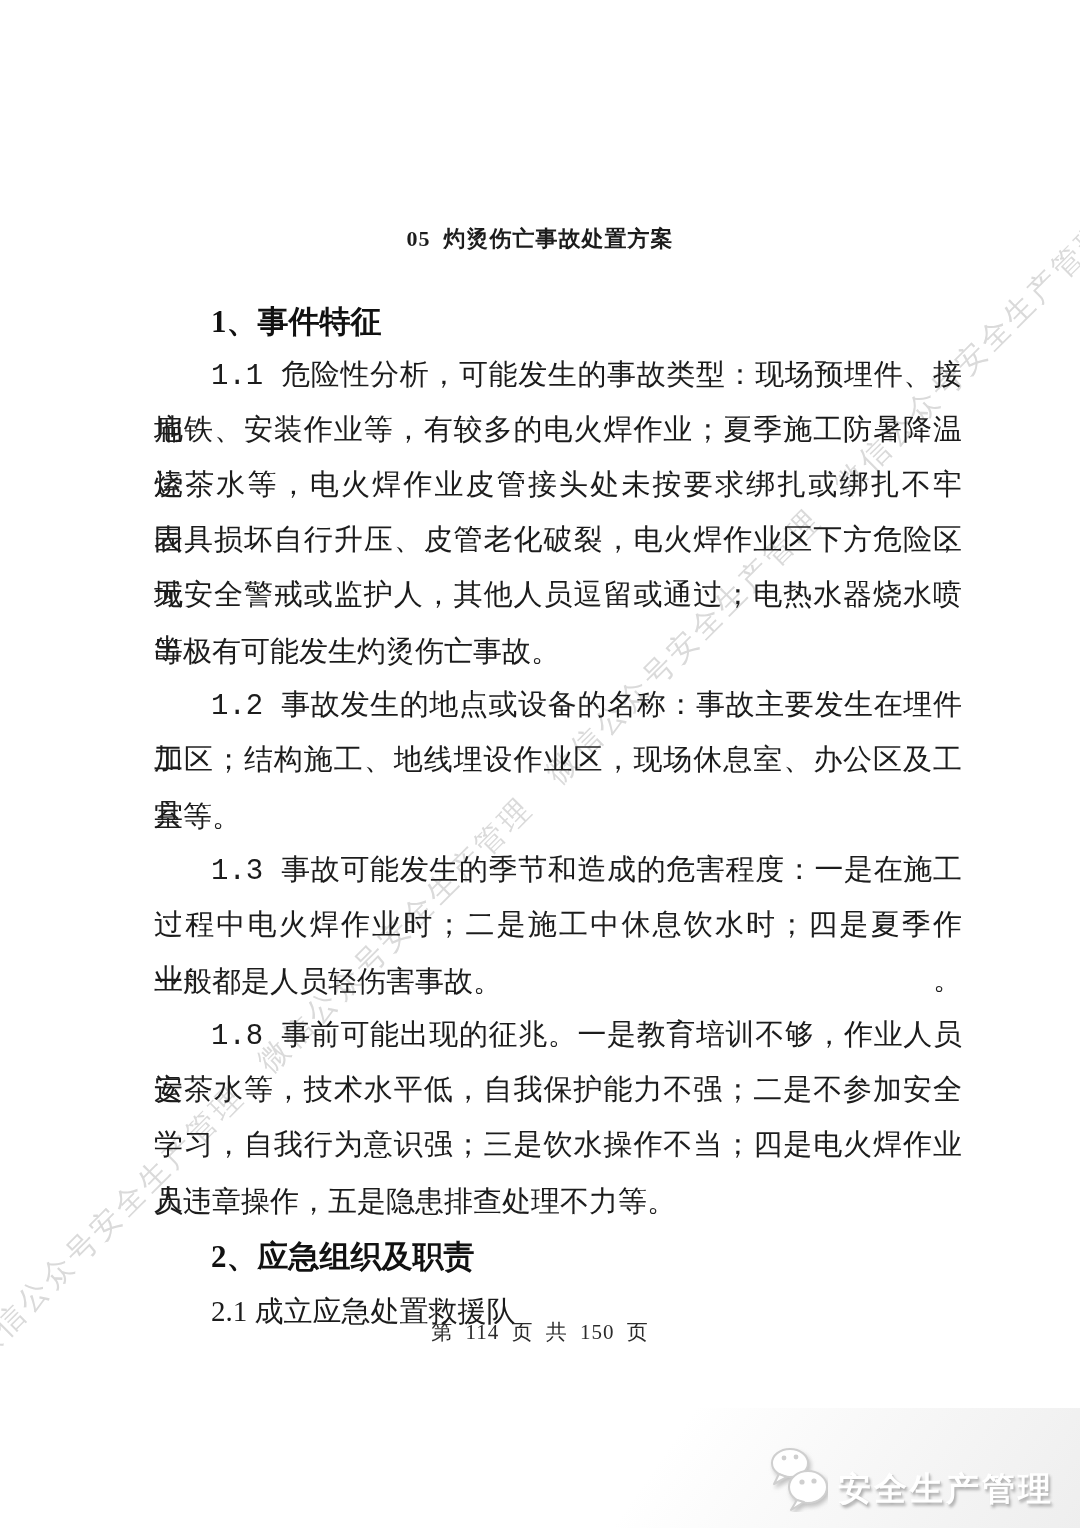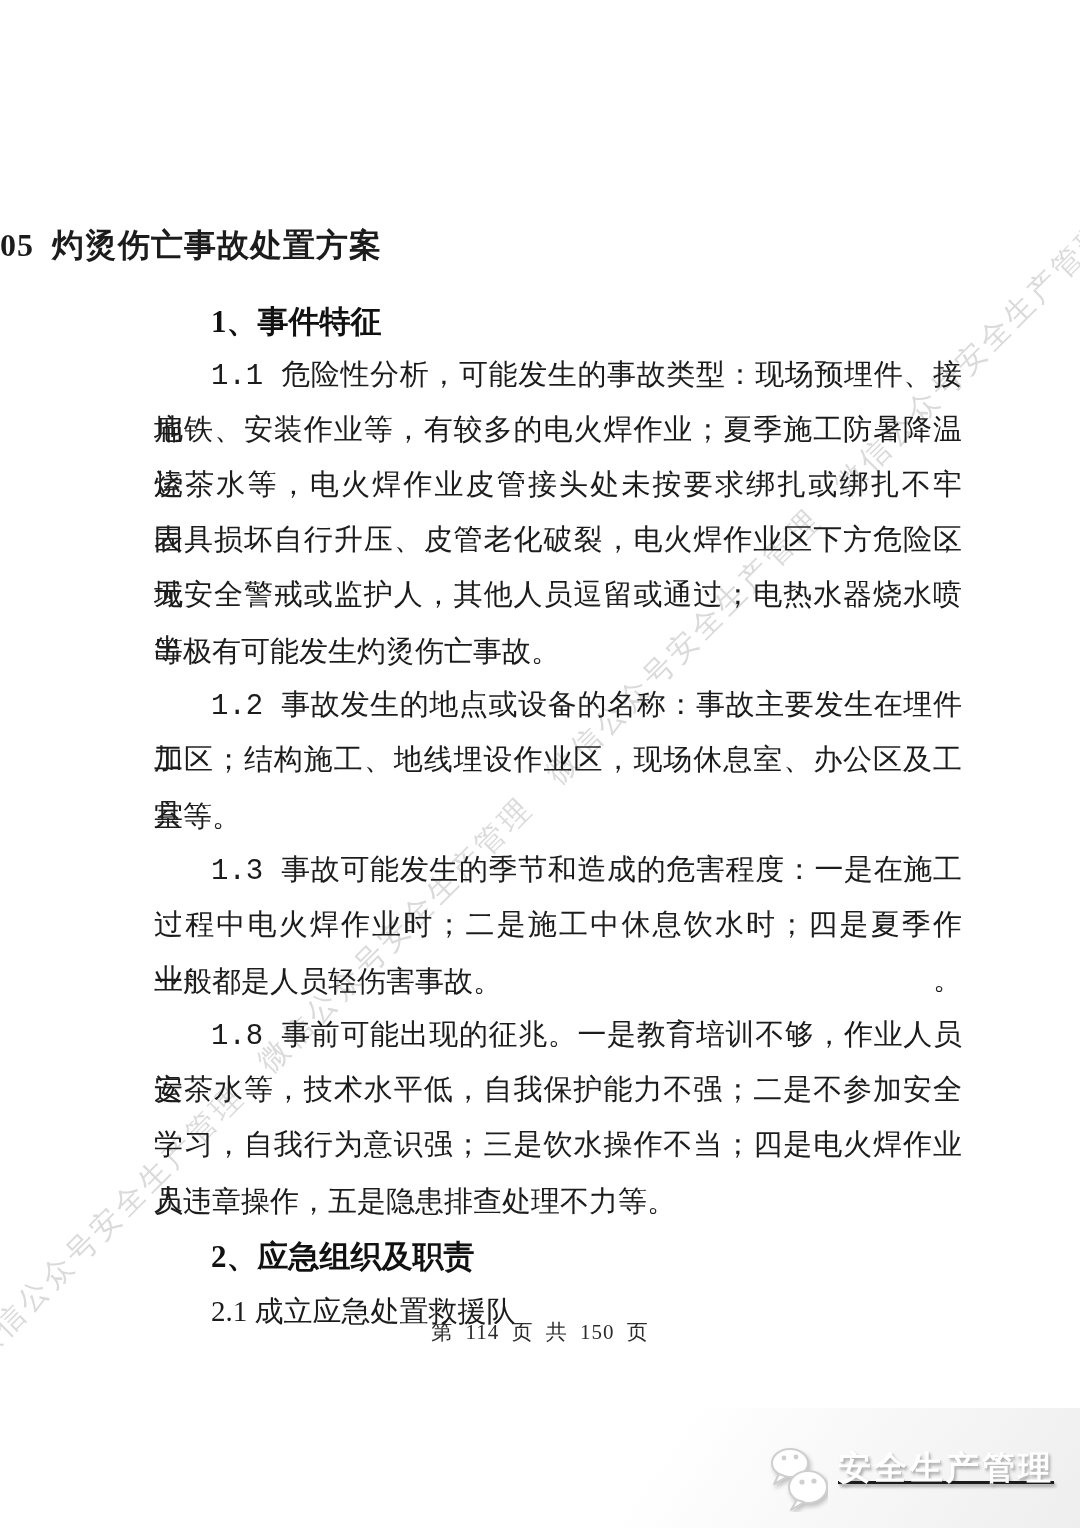--- a/index.html
+++ b/index.html
@@ -27,22 +27,22 @@
     color:#d6d6d6;
     opacity:.9;
     pointer-events:none;
     user-select:none;
   }
 
   .doc-title{
     position:absolute;
     left:0;top:224px;
     width:100%;
-    text-align:left;
-    font-size:32px;
+    text-align:center;
+    font-size:22px;
     font-weight:600;
     letter-spacing:1px;
     white-space:pre;
   }
 
   .doc-lines{
     position:absolute;
     left:154px;top:294px;
     width:808px;
   }
@@ -82,23 +82,22 @@
     right:0;bottom:0;
     width:640px;height:120px;
     background:linear-gradient(125deg, rgba(255,255,255,0) 35%, rgba(170,170,170,0.20) 100%);
     pointer-events:none;
   }
 
   .brand{
     position:absolute;
     right:26px;top:1446px;
     display:flex;
-    align-items:flex-start;
+    align-items:flex-end;
     gap:10px;
-    text-decoration:underline;
   }
   .brand-icon svg{ display:block; }
   .brand-name{
     font-size:33px;
     font-weight:bold;
     letter-spacing:3px;
     color:#ffffff;
     text-shadow:2px 3px 3px #b0b0b0, 1px 1px 1px #c9c9c9;
     white-space:nowrap;
   }

